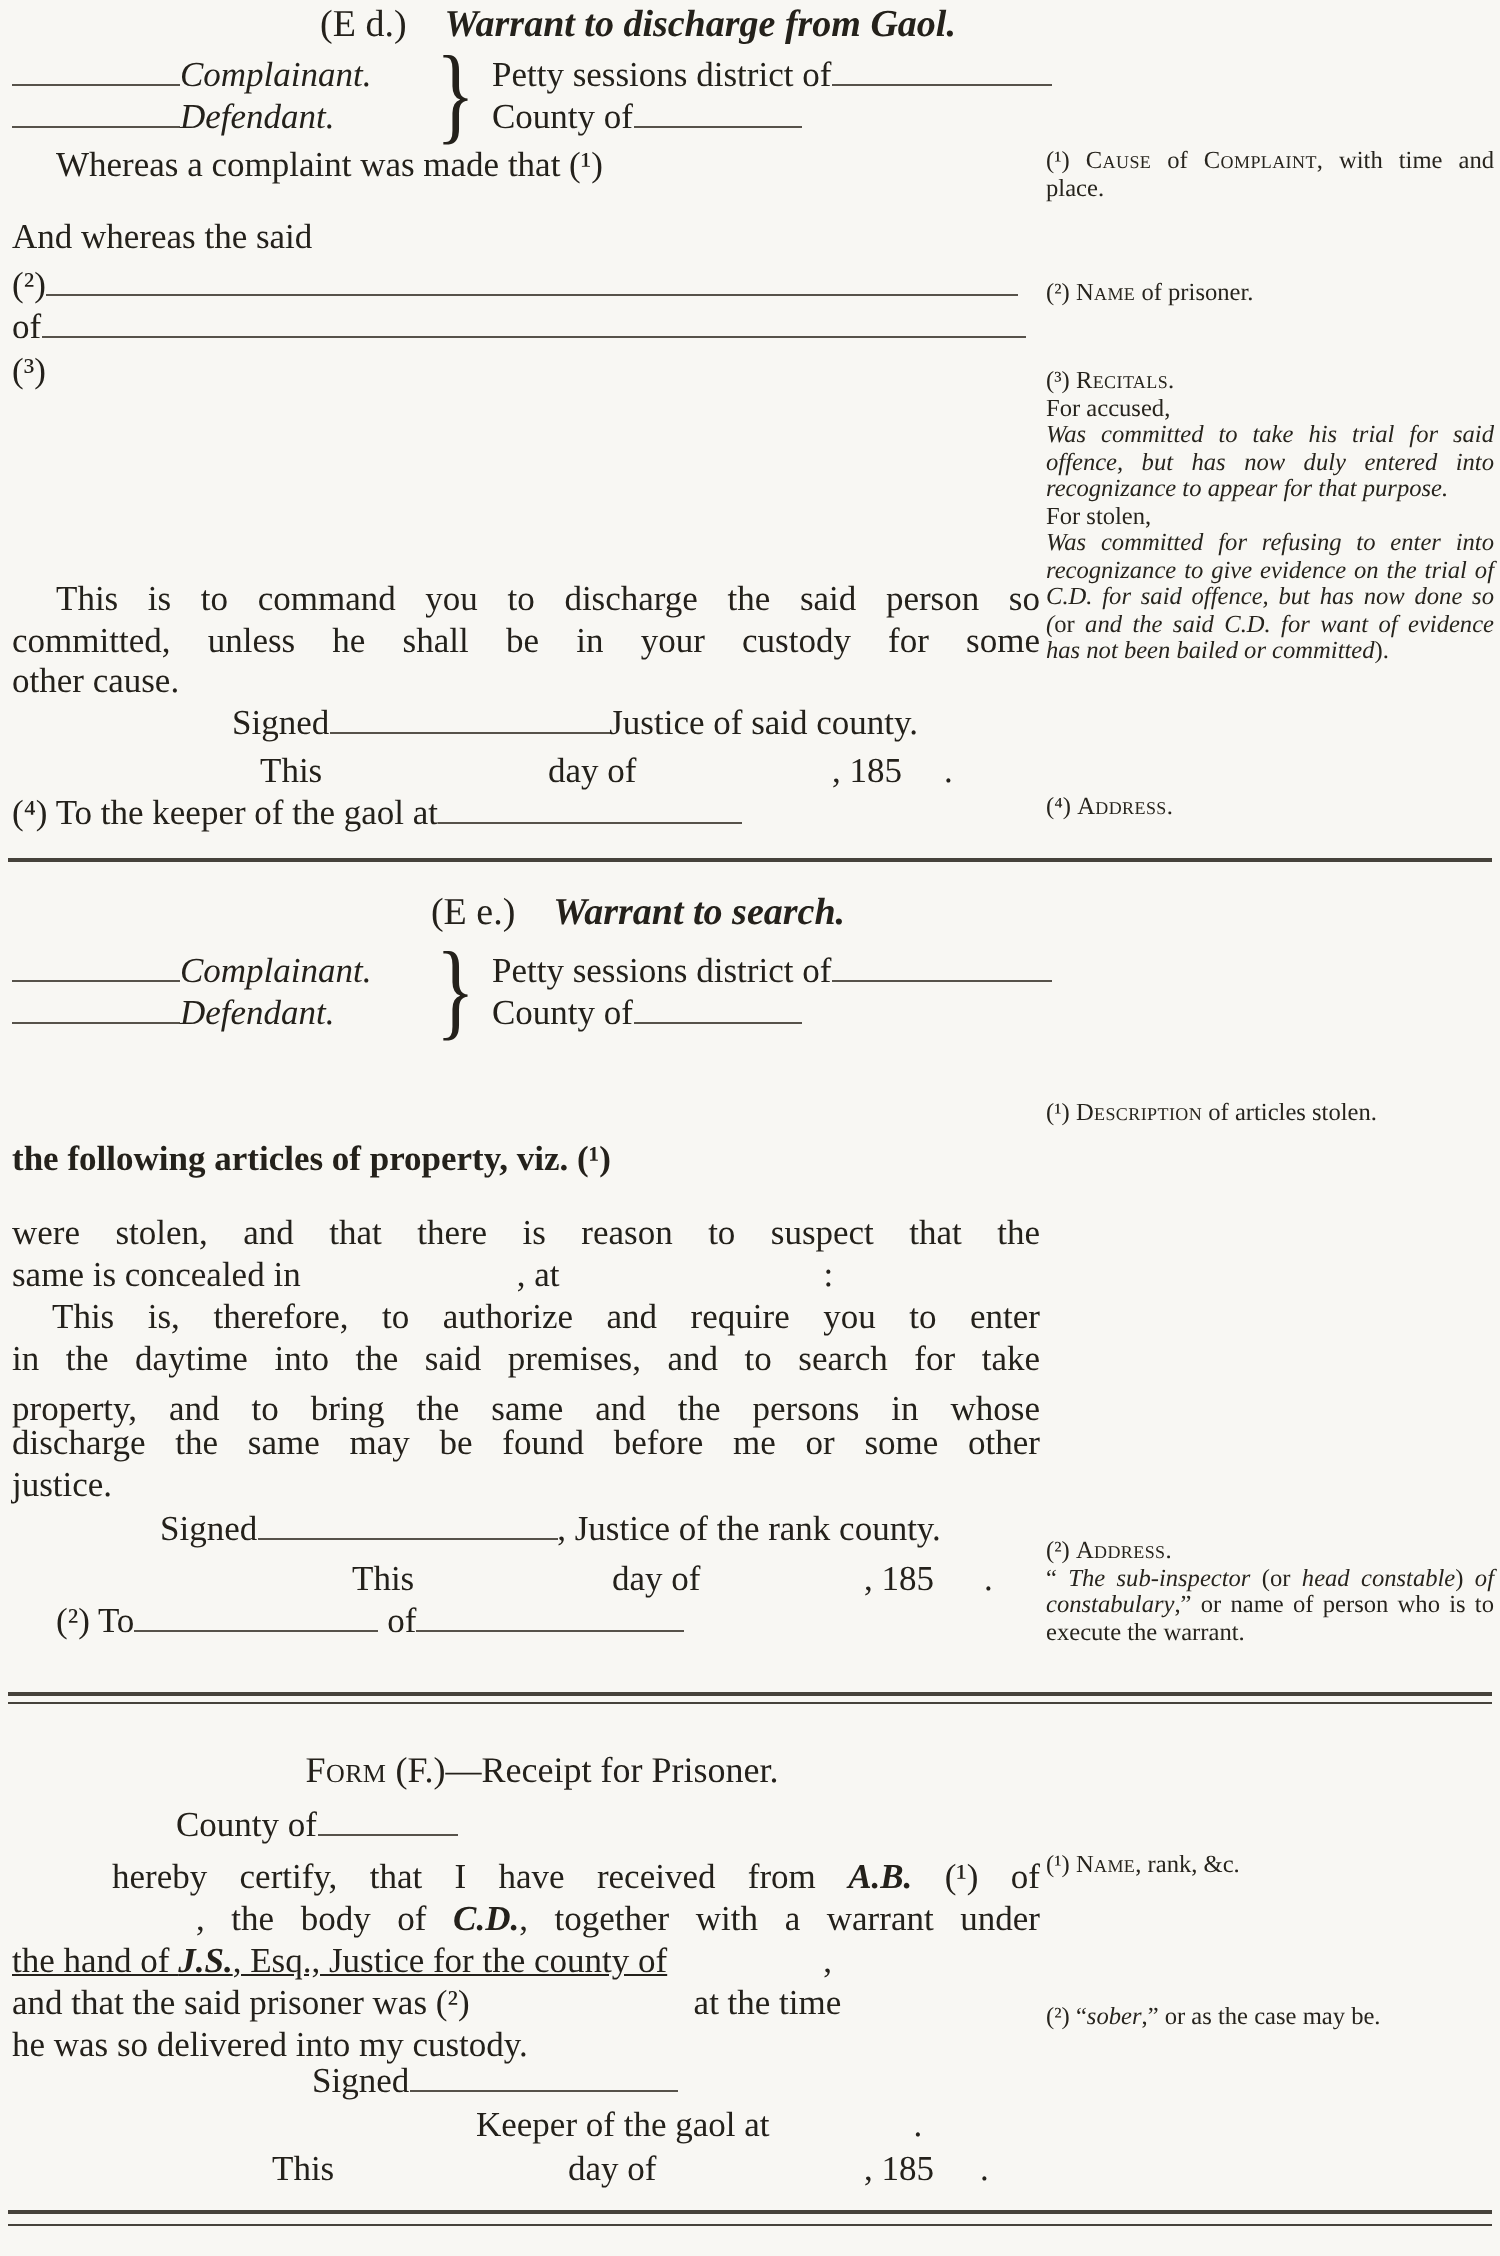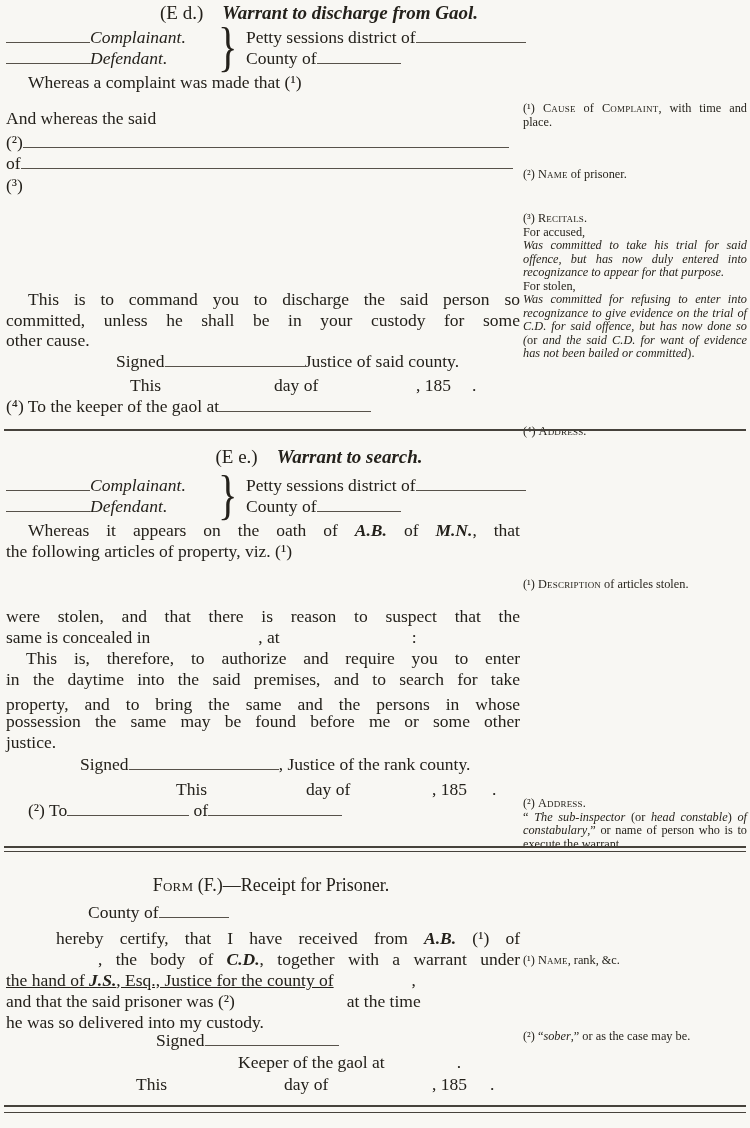--- a/index.html
+++ b/index.html
@@ -9,21 +9,21 @@
     font-family:"Liberation Serif","DejaVu Serif",serif;
   }
   .line{position:absolute; left:6px; width:514px; font-size:17.5px; line-height:20.5px; white-space:nowrap;}
   .jl{white-space:normal; text-align:justify; text-align-last:justify;}
   .h{position:absolute; left:6px; width:514px; text-align:center; font-size:19px; white-space:nowrap;}
   .it{font-style:italic;}
   .bit{font-style:italic; font-weight:bold;}
   .sc{font-variant:small-caps; letter-spacing:.2px;}
   .blank{display:inline-block; border-bottom:1.7px solid #57524a; height:.85em;}
   .gap{display:inline-block; height:1px;}
-  .note{position:absolute; left:523px; width:224px; font-size:12.3px; line-height:13.5px; text-align:justify; color:#27241d;margin-top:28px;}
+  .note{position:absolute; left:523px; width:224px; font-size:12.3px; line-height:13.5px; text-align:justify; color:#27241d;}
   .note p{margin:0;}
   .pos{position:absolute; top:0;}
   .rule{position:absolute; left:4px; right:4px; border-top:2px solid #46423b;}
   .rule.thin{border-top-width:1px;}
   .bracewrap{position:absolute; left:6px; width:514px; height:44px;}
   .bracewrap .r{position:absolute; white-space:nowrap; font-size:17.5px; line-height:20.5px;}
   .brace{position:absolute; left:212px; top:-5px; font-size:54px; line-height:50px;
          transform:scaleX(.75); transform-origin:left top; font-weight:normal;}
 </style>
 </head>
@@ -78,29 +78,28 @@
   <div class="h" style="top:446px; padding-left:56px;"><span>(E e.)  </span><span class="bit">Warrant to search.</span></div>
 
   <div class="bracewrap" style="top:475px;">
     <div class="r" style="left:0; top:0;"><span class="blank" style="width: 84px;"></span><span class="it">Complainant.</span></div>
     <div class="r" style="left:0; top:21px;"><span class="blank" style="width: 84px;"></span><span class="it">Defendant.</span></div>
     <div class="brace">}</div>
     <div class="r" style="left:240px; top:0;"><span>Petty sessions district of</span><span class="blank" style="width: 110px;"></span></div>
     <div class="r" style="left:240px; top:21px;"><span>County of</span><span class="blank" style="width: 84px;"></span></div>
   </div>
 
-  <div class="line jl" style="top:520px; padding-left:22px; width:492px;"><span>Whereas it appears on the oath of </span><span class="bit">A.B.</span><span> of </span><span class="bit">M.N.</span><span>, that</span></div>
-  <div class="line" style="top:541px;"><span>the following articles of property, viz. (¹)</span></div>
+  <div class="line" style="top:569px;font-weight:bold;"><span>the following articles of property, viz. (¹)</span></div>
 
   <div class="line jl" style="top:606px;"><span>were stolen, and that there is reason to suspect that the</span></div>
   <div class="line" style="top:627px;"><span>same is concealed in</span><span class="gap" style="width: 108px;"></span><span>, at</span><span class="gap" style="width: 132px;"></span><span>:</span></div>
   <div class="line jl" style="top:648px; padding-left:20px; width:494px;"><span>This is, therefore, to authorize and require you to enter</span></div>
   <div class="line jl" style="top:669px;"><span>in the daytime into the said premises, and to search for take</span></div>
   <div class="line jl" style="top:694px;"><span>property, and to bring the same and the persons in whose</span></div>
-  <div class="line jl" style="top:711px;"><span>possession the same may be found before me or some other</span></div>
+  <div class="line jl" style="top:711px;"><span>discharge the same may be found before me or some other</span></div>
   <div class="line" style="top:732px;"><span>justice.</span></div>
 
   <div class="line" style="top:754px; padding-left:74px;"><span>Signed</span><span class="blank" style="width: 150px;"></span><span>, Justice of the rank county.</span></div>
 
   <div class="line" style="top:779px;">
     <span class="pos" style="left:170px;">This</span>
     <span class="pos" style="left:300px;">day of</span>
     <span class="pos" style="left:426px;">, 185</span>
     <span class="pos" style="left:486px;">.</span>
   </div>

